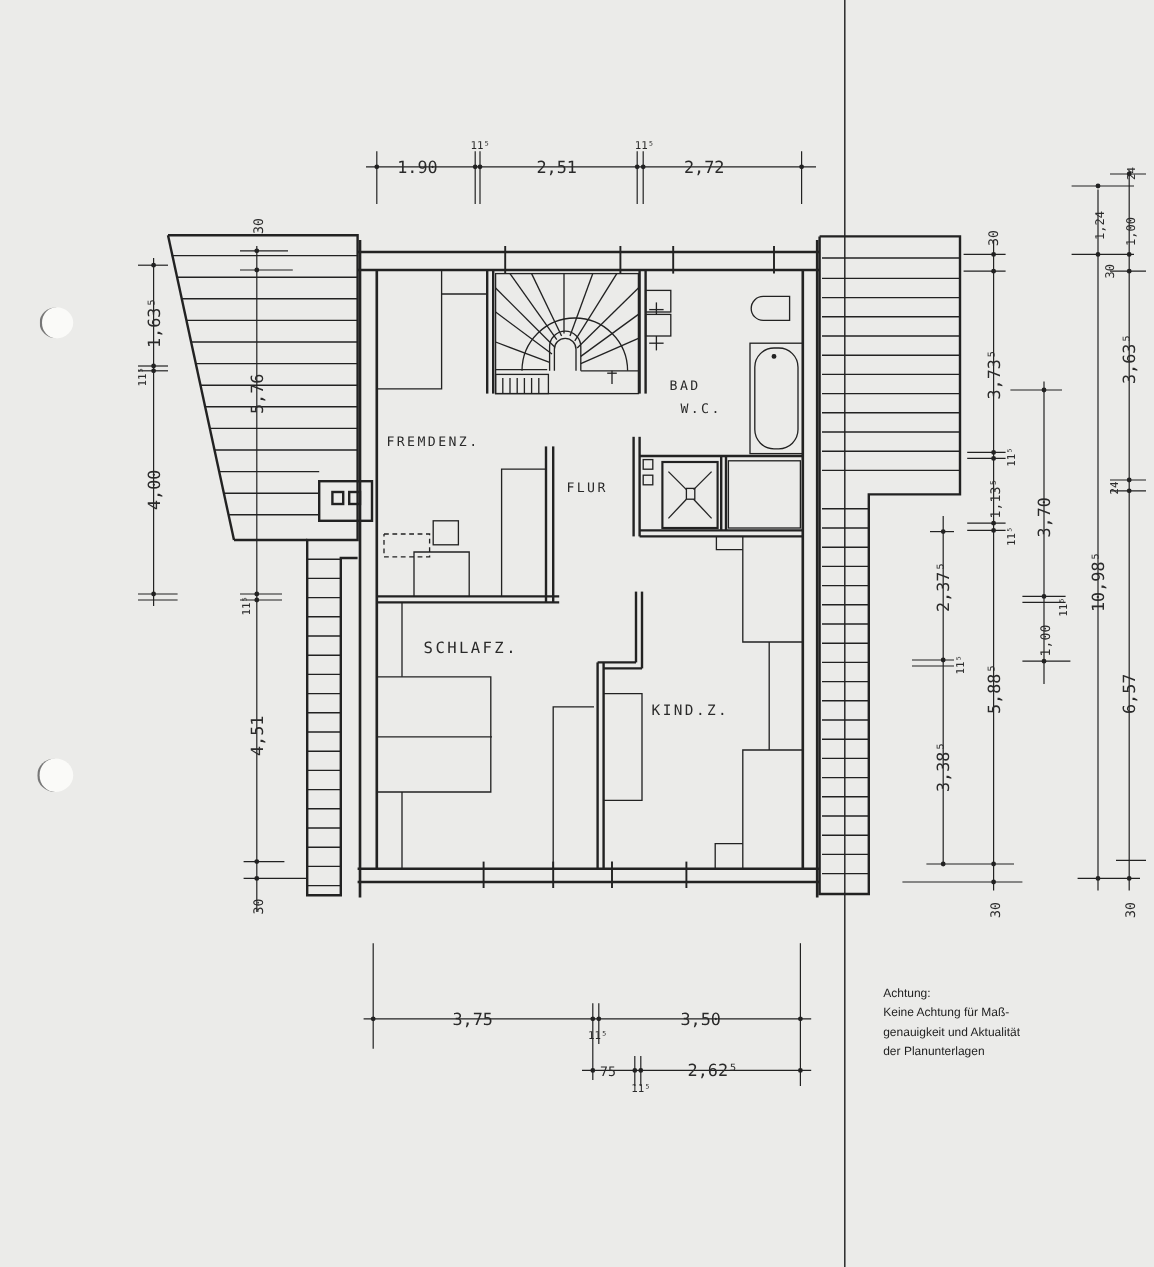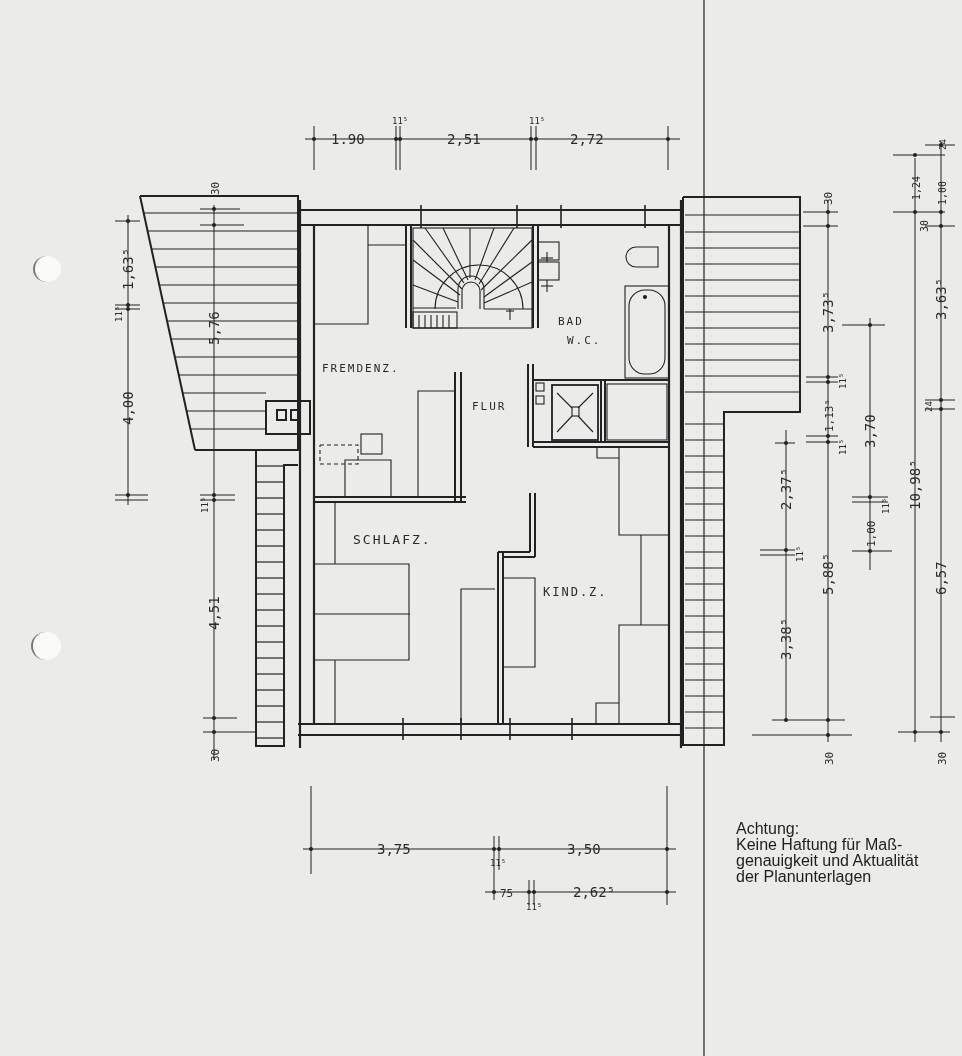--- a/index.html
+++ b/index.html
@@ -1,20 +1,20 @@
 <!DOCTYPE html>
 <html><head>
 <meta charset="utf-8">
 <style>
   html,body{margin:0;padding:0;background:#ececea;}
   body{width:962px;height:1056px;position:relative;overflow:hidden;font-family:"DejaVu Sans",sans-serif;}
   #sheet{position:absolute;left:0;top:0;width:962px;height:1056px;background:#ebebe9;}
   svg{position:absolute;left:0;top:0;}
   .hw{font-family:"DejaVu Sans Mono",monospace;fill:#2a2a2a;}
-  .note{position:absolute;left:736px;top:821px;width:220px;font-family:"Liberation Sans",sans-serif;font-size:16px;line-height:16px;color:#1e1e1e;}
+  .note{position:absolute;left:736px;top:821px;width:220px;font-family:"Liberation Sans",sans-serif;font-size:10px;line-height:16px;color:#1e1e1e;}
   .note div{white-space:nowrap;}
   .punch{position:absolute;border-radius:50%;background:#fafaf8;border-left:2px solid #777;}
 </style>
 </head>
 <body>
 
 <div id="sheet">
 
   <div class="punch" style="left:33px;top:256px;width:26px;height:26px;"></div>
   <div class="punch" style="left:31px;top:632px;width:28px;height:28px;"></div>
@@ -408,17 +408,17 @@
       <text transform="translate(928,232) rotate(-90)" font-size="10">30</text>
       <text transform="translate(946,320) rotate(-90)">3,63⁵</text>
       <text transform="translate(932,412) rotate(-90)" font-size="9">24</text>
       <text transform="translate(946,595) rotate(-90)">6,57</text>
       <text transform="translate(946,765) rotate(-90)" font-size="11">30</text>
     </g>
   </svg>
 
   <div class="note">
     <div>Achtung:</div>
-    <div>Keine Haftung für Maß-</div>
+    <div>Keine Achtung für Maß-</div>
     <div>genauigkeit und Aktualität</div>
     <div>der Planunterlagen</div>
   </div>
 </div>
 
 </body></html>

